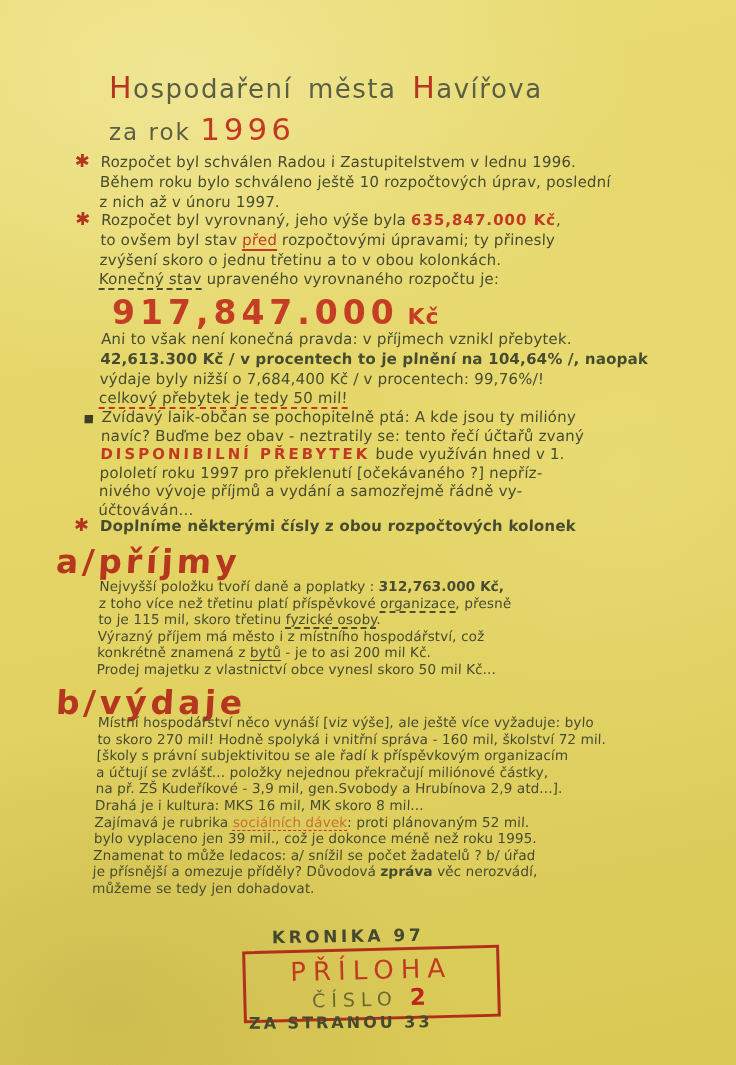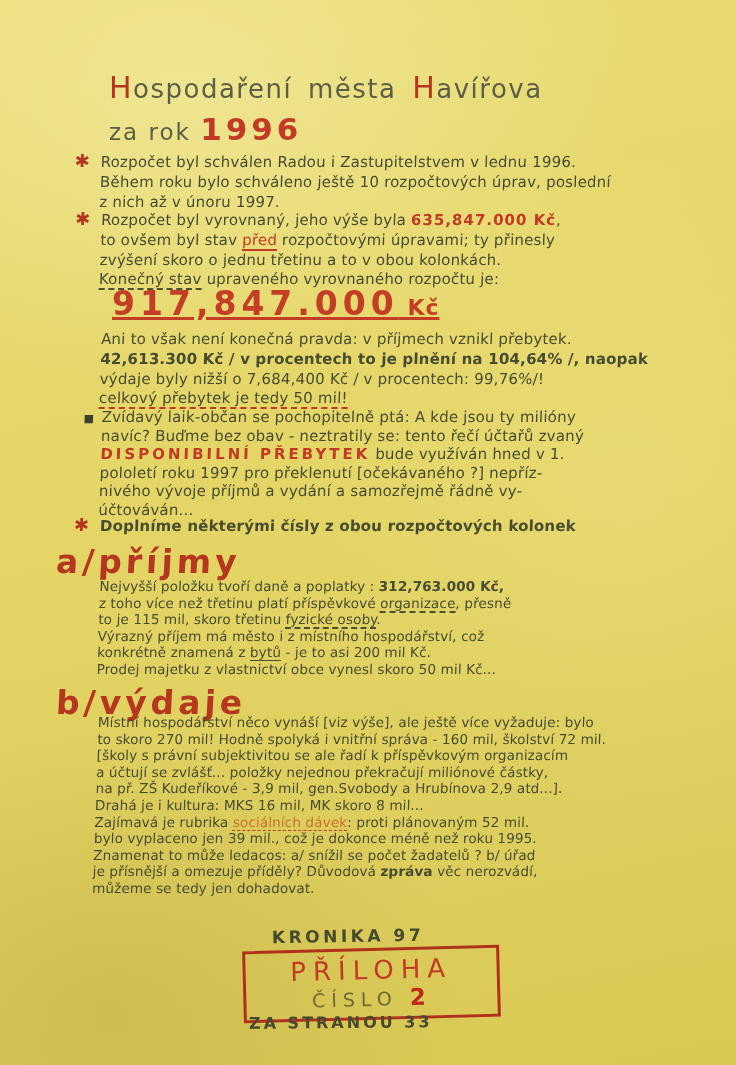--- a/index.html
+++ b/index.html
@@ -17,21 +17,21 @@
       linear-gradient(168deg,#e9dc74 0%,#e4d566 45%,#ddcd5c 80%,#d9c853 100%);
   }
   .blk{position:absolute;}
   .hand{transform:skewX(-2deg);}
   .line{white-space:nowrap;}
 
   
   .title-l1{font-size:26px;letter-spacing:1.5px;word-spacing:6px;color:#5a5f45;}
   .title-init{color:#b5361f;font-size:30px;}
   .title-l2{font-size:23px;letter-spacing:2px;color:#5a5f45;margin-top:6px;}
-  .title-year{color:#c23a24;font-size:31px;font-weight:bold;letter-spacing:4px;text-align:center;}
+  .title-year{color:#c23a24;font-size:31px;font-weight:normal;letter-spacing:4px;text-align:center;}
 
   
   .para{font-size:15px;line-height:19.8px;letter-spacing:0.2px;}
   .para-sm{font-size:13.6px;line-height:16.6px;letter-spacing:0.1px;}
   .bullet-ast{position:absolute;left:-26px;top:-2px;color:#b5361f;font-size:18px;}
   .bullet-sq{position:absolute;left:-18px;top:2px;color:#3c4028;font-size:11px;}
   .red-amount{color:#c23a24;font-weight:bold;letter-spacing:1px;}
   .u-red{color:#c23a24;border-bottom:2px solid #c23a24;}
   .u-ink-dash{border-bottom:2px dashed #4b5033;}
   .u-ink{border-bottom:1.5px solid #4b5033;}
@@ -76,21 +76,21 @@
   </div>
 
   <div class="blk para hand" style="left:100px;top:211px;">
     <span class="bullet-ast">✱</span>
     <div class="line"><span>Rozpočet byl vyrovnaný, jeho výše byla </span><span class="red-amount">635,847.000 Kč</span><span>,</span></div>
     <div class="line"><span>to ovšem byl stav </span><span class="u-red">před</span><span> rozpočtovými úpravami; ty přinesly</span></div>
     <div class="line">zvýšení skoro o jednu třetinu a to v obou kolonkách.</div>
     <div class="line"><span class="u-ink-dash">Konečný stav</span><span> upraveného vyrovnaného rozpočtu je:</span></div>
   </div>
 
-  <div class="blk bignum" style="left:112px;top:284px;text-decoration:underline;">
+  <div class="blk bignum" style="left:112px;top:293px;">
     <span>917,847.000</span><span class="unit"> Kč</span>
   </div>
 
   <div class="blk para hand" style="left:100px;top:330px;">
     <div class="line">Ani to však není konečná pravda: v příjmech vznikl přebytek.</div>
     <div class="line bold">42,613.300 Kč / v procentech to je plnění na 104,64% /, naopak</div>
     <div class="line">výdaje byly nižší o 7,684,400 Kč / v procentech: 99,76%/!</div>
     <div class="line"><span class="u-red-dash">celkový přebytek je tedy 50 mil!</span></div>
   </div>
 

